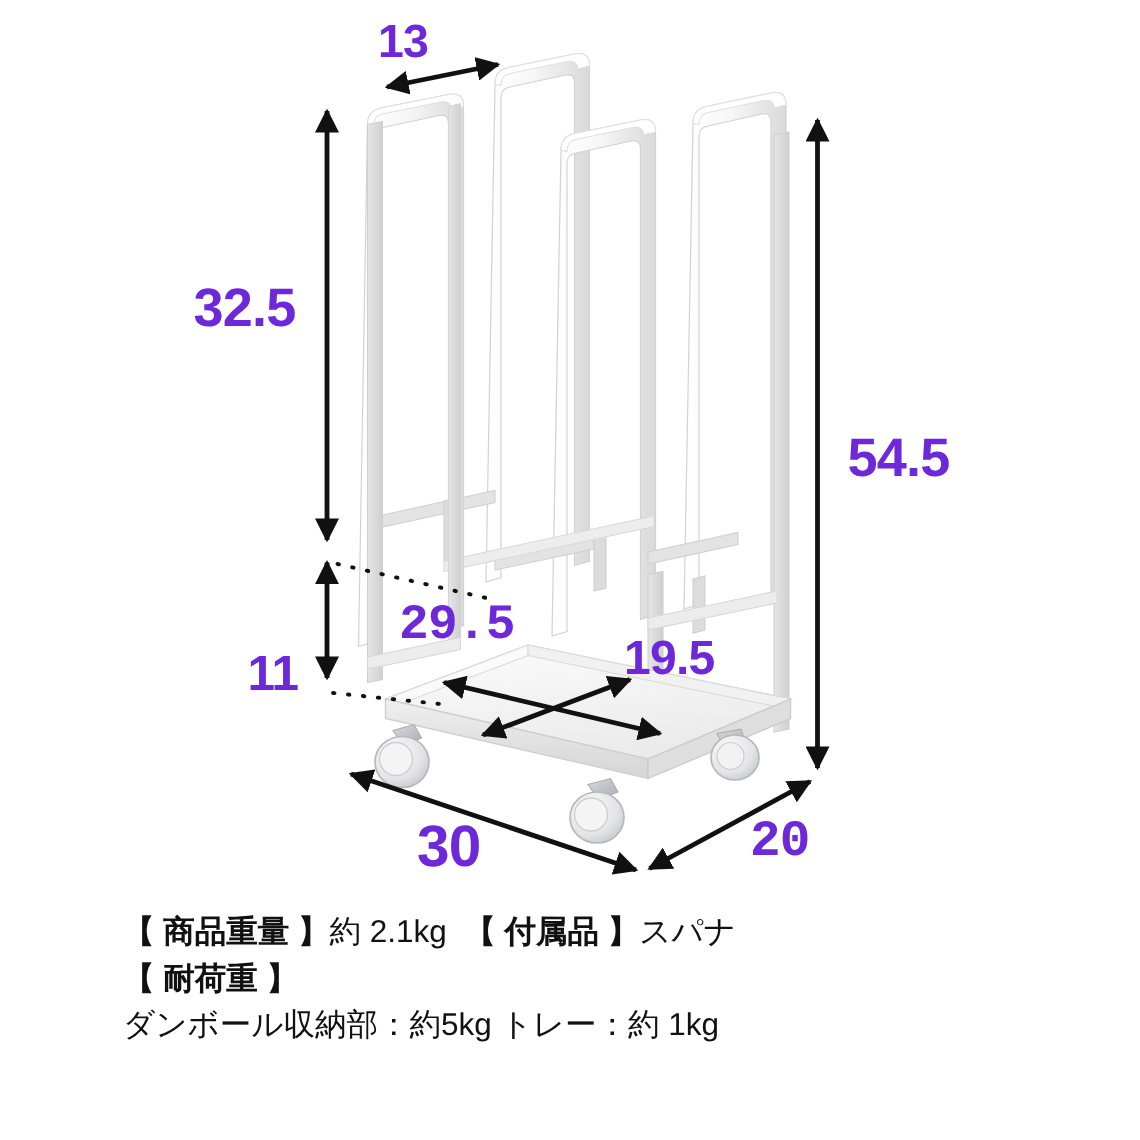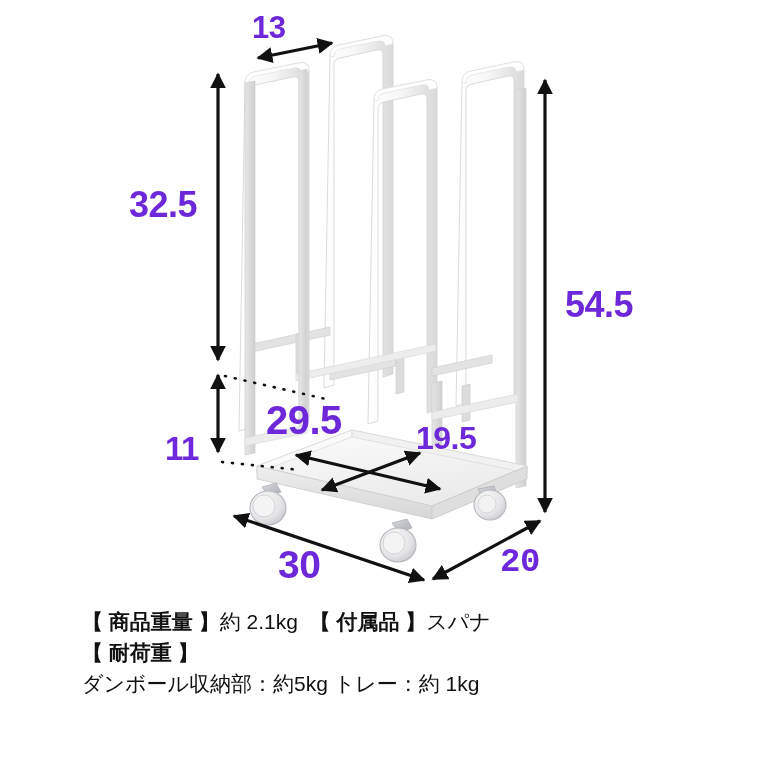--- a/index.html
+++ b/index.html
@@ -38,21 +38,21 @@
     font-weight: 700;
     color: #6d28d9;
     white-space: nowrap;
     letter-spacing: -0.5px;
     line-height: 1;
   }
   .dim-13    { left: 252px; top: 12px;  font-size: 31px; }
   .dim-325   { left: 129px; top: 187px; font-size: 36px; }
   .dim-11    { left: 165px; top: 390px; font-size: 33px; margin-top: 42px; }
   .dim-545   { left: 565px; top: 258px; font-size: 36px; margin-top: 29px; }
-  .dim-295   { left: 266px; top: 400px; font-size: 40px; }
+  .dim-295   { left: 266px; top: 400px; font-size: 33px; font-family: Liberation Mono, monospace; }
   .dim-195   { left: 416px; top: 422px; font-size: 32px; }
   .dim-30    { left: 278px; top: 545px; font-size: 39px; }
   .dim-20    { left: 500px; top: 545px; font-size: 34px; font-family: Liberation Mono, monospace; }
 
   
   #spec-block {
     position: absolute;
     left: 36px;
     top: 606px;
     width: 700px;

